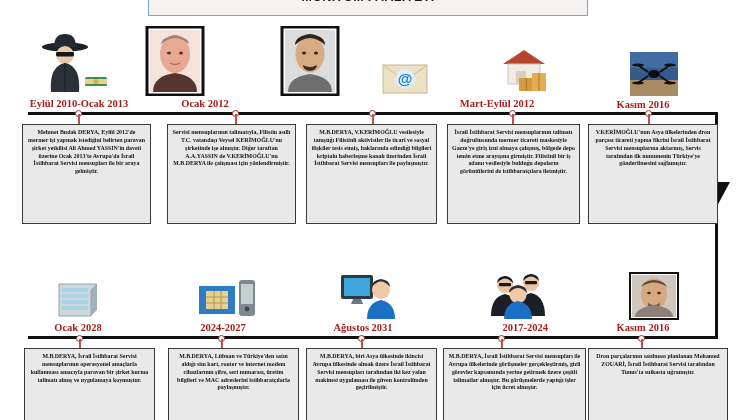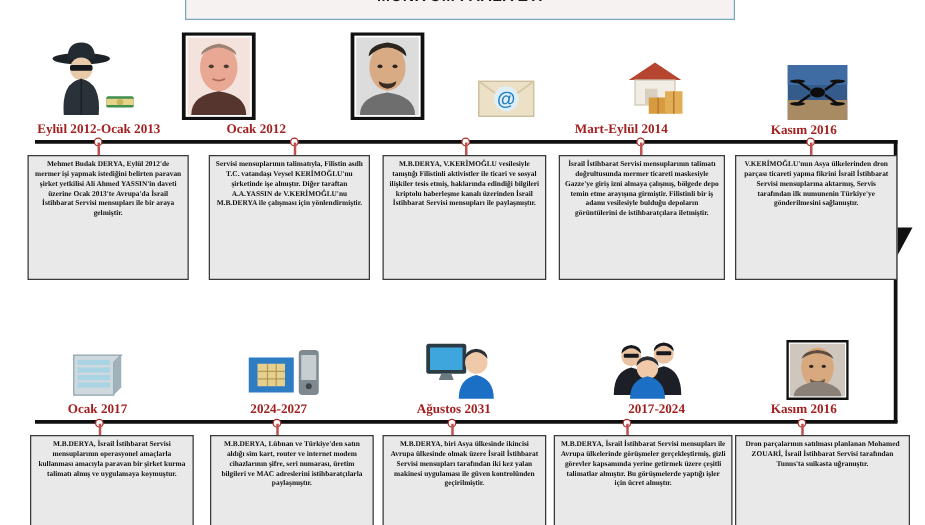--- a/index.html
+++ b/index.html
@@ -201,24 +201,24 @@
 
     <ellipse cx="24" cy="22" rx="6" ry="4" fill="#0d0d0d"></ellipse>
     <path d="M18 20 L8 13 M30 20 L40 13 M18 24 L8 31 M30 24 L40 31" stroke="#0d0d0d" stroke-width="2" fill="none"></path>
     <ellipse cx="8" cy="13" rx="6" ry="1.5" fill="#101010"></ellipse>
     <ellipse cx="40" cy="13" rx="6" ry="1.5" fill="#101010"></ellipse>
     <ellipse cx="8" cy="31" rx="6" ry="1.5" fill="#101010"></ellipse>
     <ellipse cx="40" cy="31" rx="6" ry="1.5" fill="#101010"></ellipse>
   </svg>
 </div>
 
-<div class="date-label" style="left:8px;   top:98px; width:142px;">Eylül 2012-Ocak 2013</div>
+<div class="date-label" style="left:8px;   top:98px; width:142px;">Eylül 2010-Ocak 2013</div>
 <div class="date-label" style="left:150px; top:98px; width:110px;">Ocak 2012</div>
 <div class="date-label" style="left:320px; top:98px; width:70px;margin-top:44px;">2016</div>
-<div class="date-label" style="left:432px; top:98px; width:130px;">Mart-Eylül 2014</div>
+<div class="date-label" style="left:432px; top:98px; width:130px;">Mart-Eylül 2012</div>
 <div class="date-label" style="left:588px; top:99px; width:110px;">Kasım 2016</div>
 
 <div class="tl-node" style="left:75px;  top:110px;"></div>
 <div class="tl-node" style="left:232px; top:110px;"></div>
 <div class="tl-node" style="left:369px; top:110px;"></div>
 <div class="tl-node" style="left:509px; top:110px;"></div>
 <div class="tl-node" style="left:645px; top:110px;"></div>
 
 <div class="stem" style="left:78px;  top:114px; height:10px;"></div>
 <div class="stem" style="left:235px; top:114px; height:10px;"></div>
@@ -303,21 +303,21 @@
     <rect x="3" y="3" width="44" height="42" fill="#cfc7bd"></rect>
     <ellipse cx="25" cy="22" rx="13" ry="16" fill="#d8a87f"></ellipse>
     <path d="M12 15 Q25 6 38 15 Q36 9 25 8 Q14 9 12 15 Z" fill="#5c4c3f"></path>
     <ellipse cx="20" cy="21" rx="1.8" ry="1.3" fill="#33281f"></ellipse>
     <ellipse cx="30" cy="21" rx="1.8" ry="1.3" fill="#33281f"></ellipse>
     <path d="M19 31 Q25 35 31 31 Q31 37 25 38 Q19 37 19 31 Z" fill="#6b5a48"></path>
     <path d="M6 45 Q6 36 25 33 Q44 36 44 45 Z" fill="#8a8078"></path>
   </svg>
 </div>
 
-<div class="date-label" style="left:38px;  top:322px; width:80px;">Ocak 2017</div>
+<div class="date-label" style="left:38px;  top:322px; width:80px;">Ocak 2028</div>
 <div class="date-label" style="left:178px; top:322px; width:90px;">2024-2027</div>
 <div class="date-label" style="left:318px; top:322px; width:90px;">Ağustos 2031</div>
 <div class="date-label" style="left:458px; top:322px; width:90px;text-align:right;">2017-2024</div>
 <div class="date-label" style="left:598px; top:322px; width:90px;">Kasım 2016</div>
 
 <div class="tl-node" style="left:76px;  top:335px;"></div>
 <div class="tl-node" style="left:218px; top:335px;"></div>
 <div class="tl-node" style="left:358px; top:335px;"></div>
 <div class="tl-node" style="left:498px; top:335px;"></div>
 <div class="tl-node" style="left:638px; top:335px;"></div>

